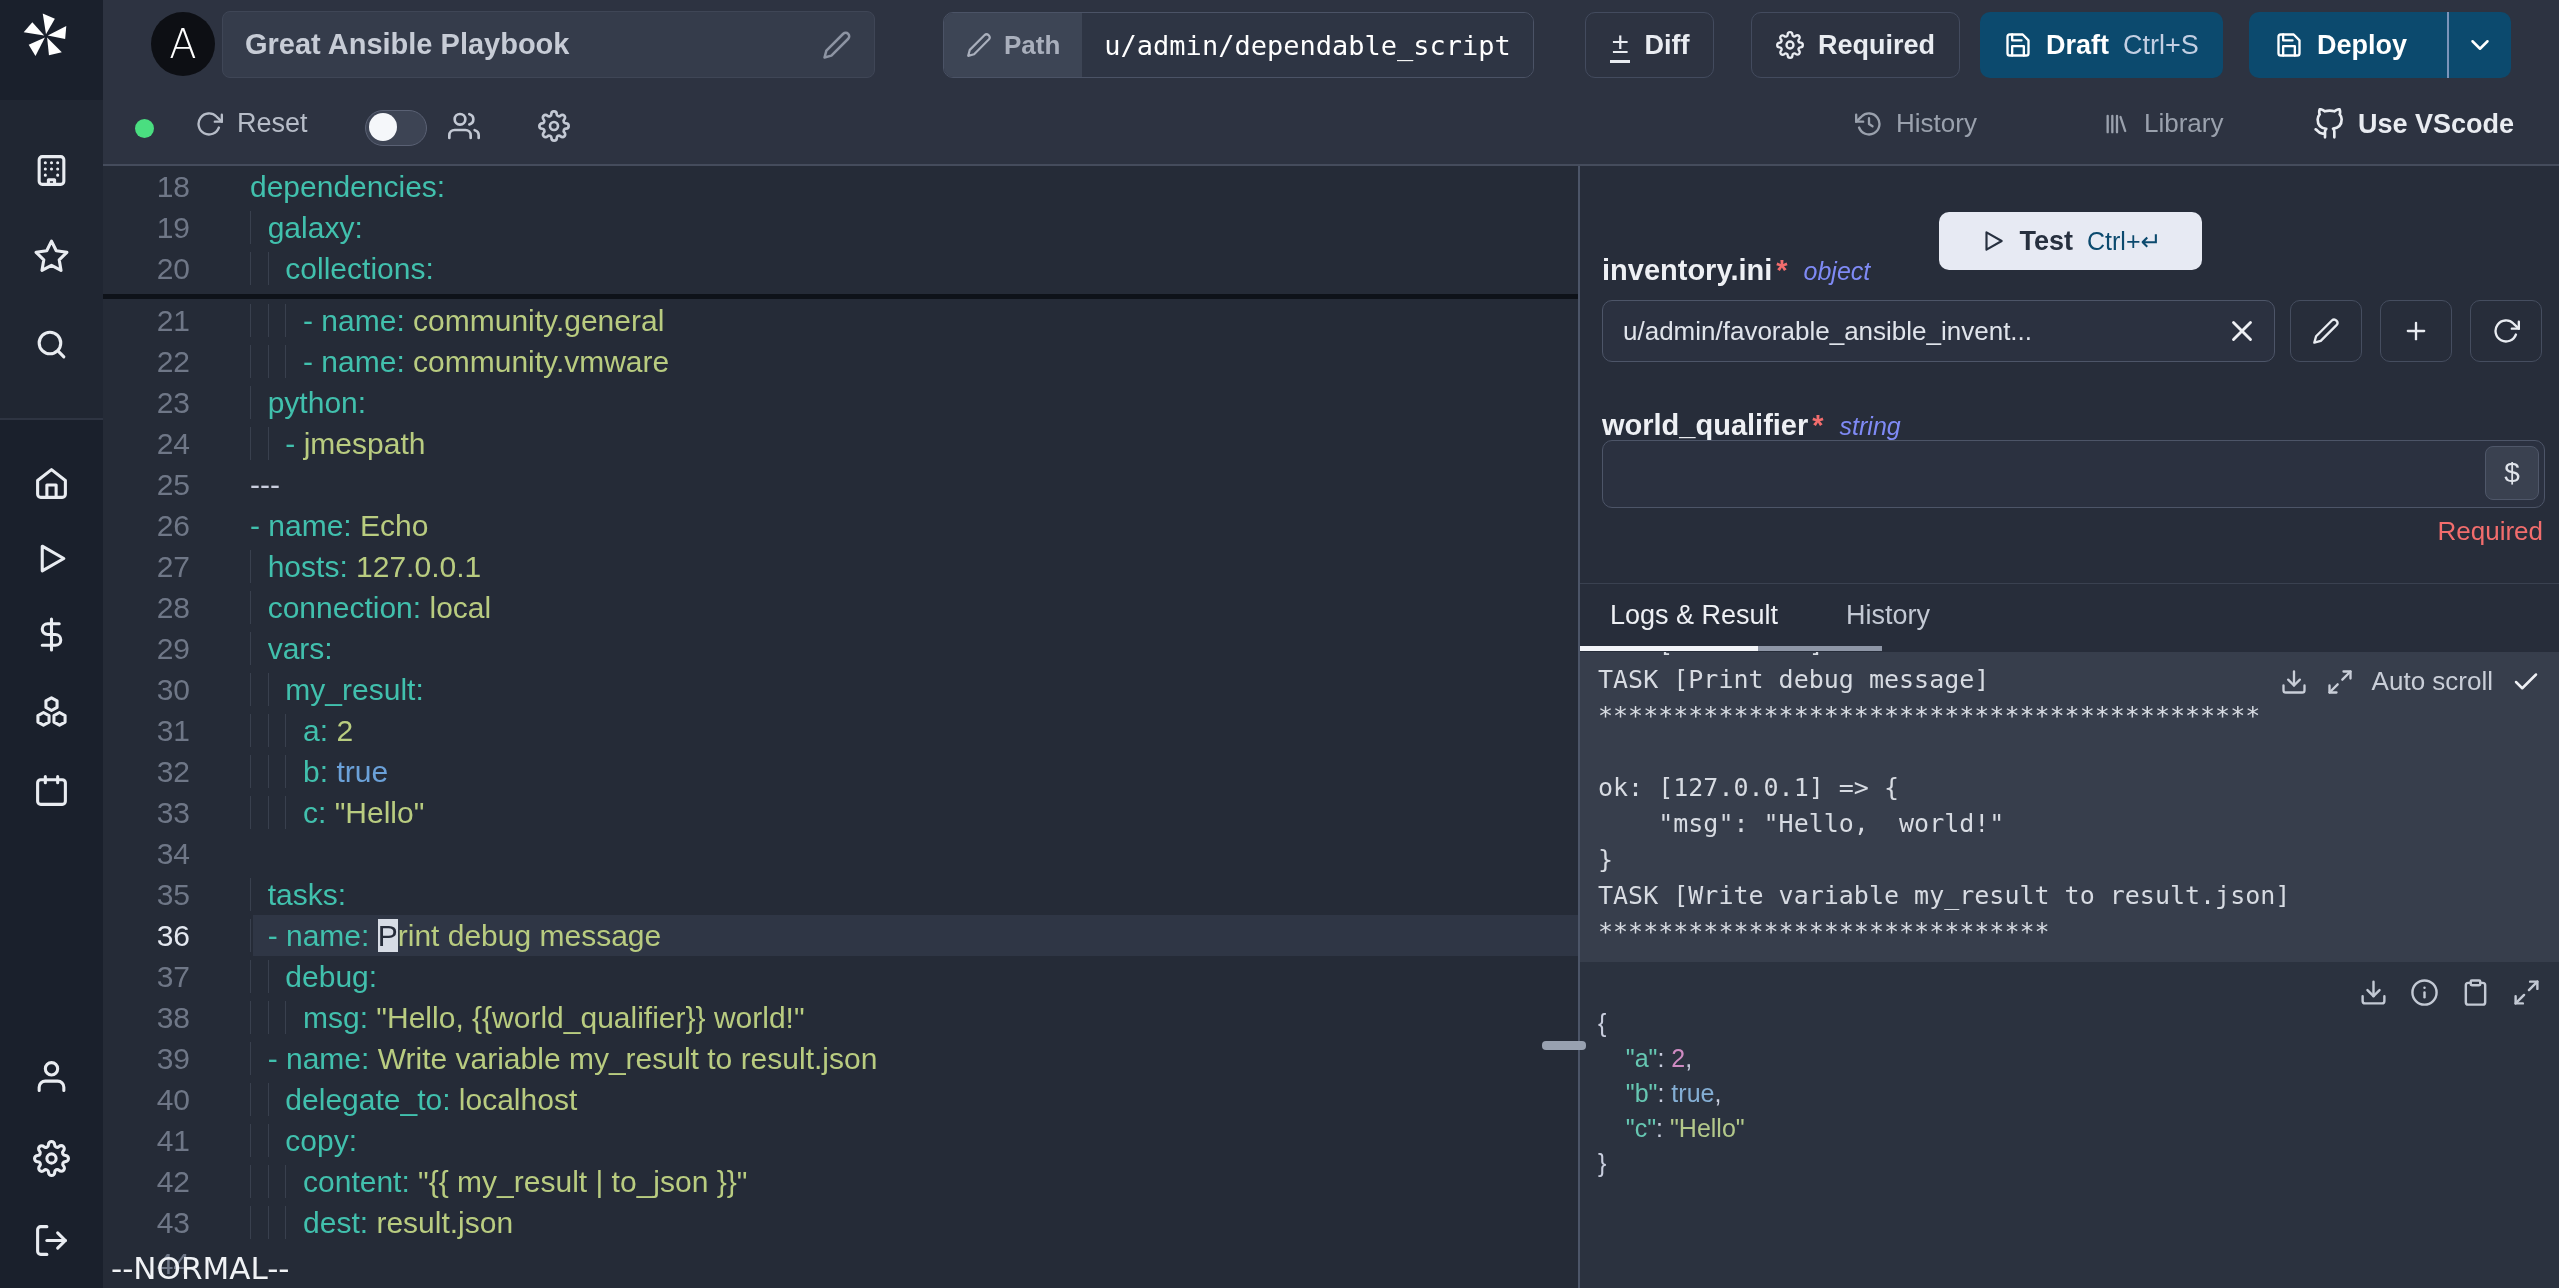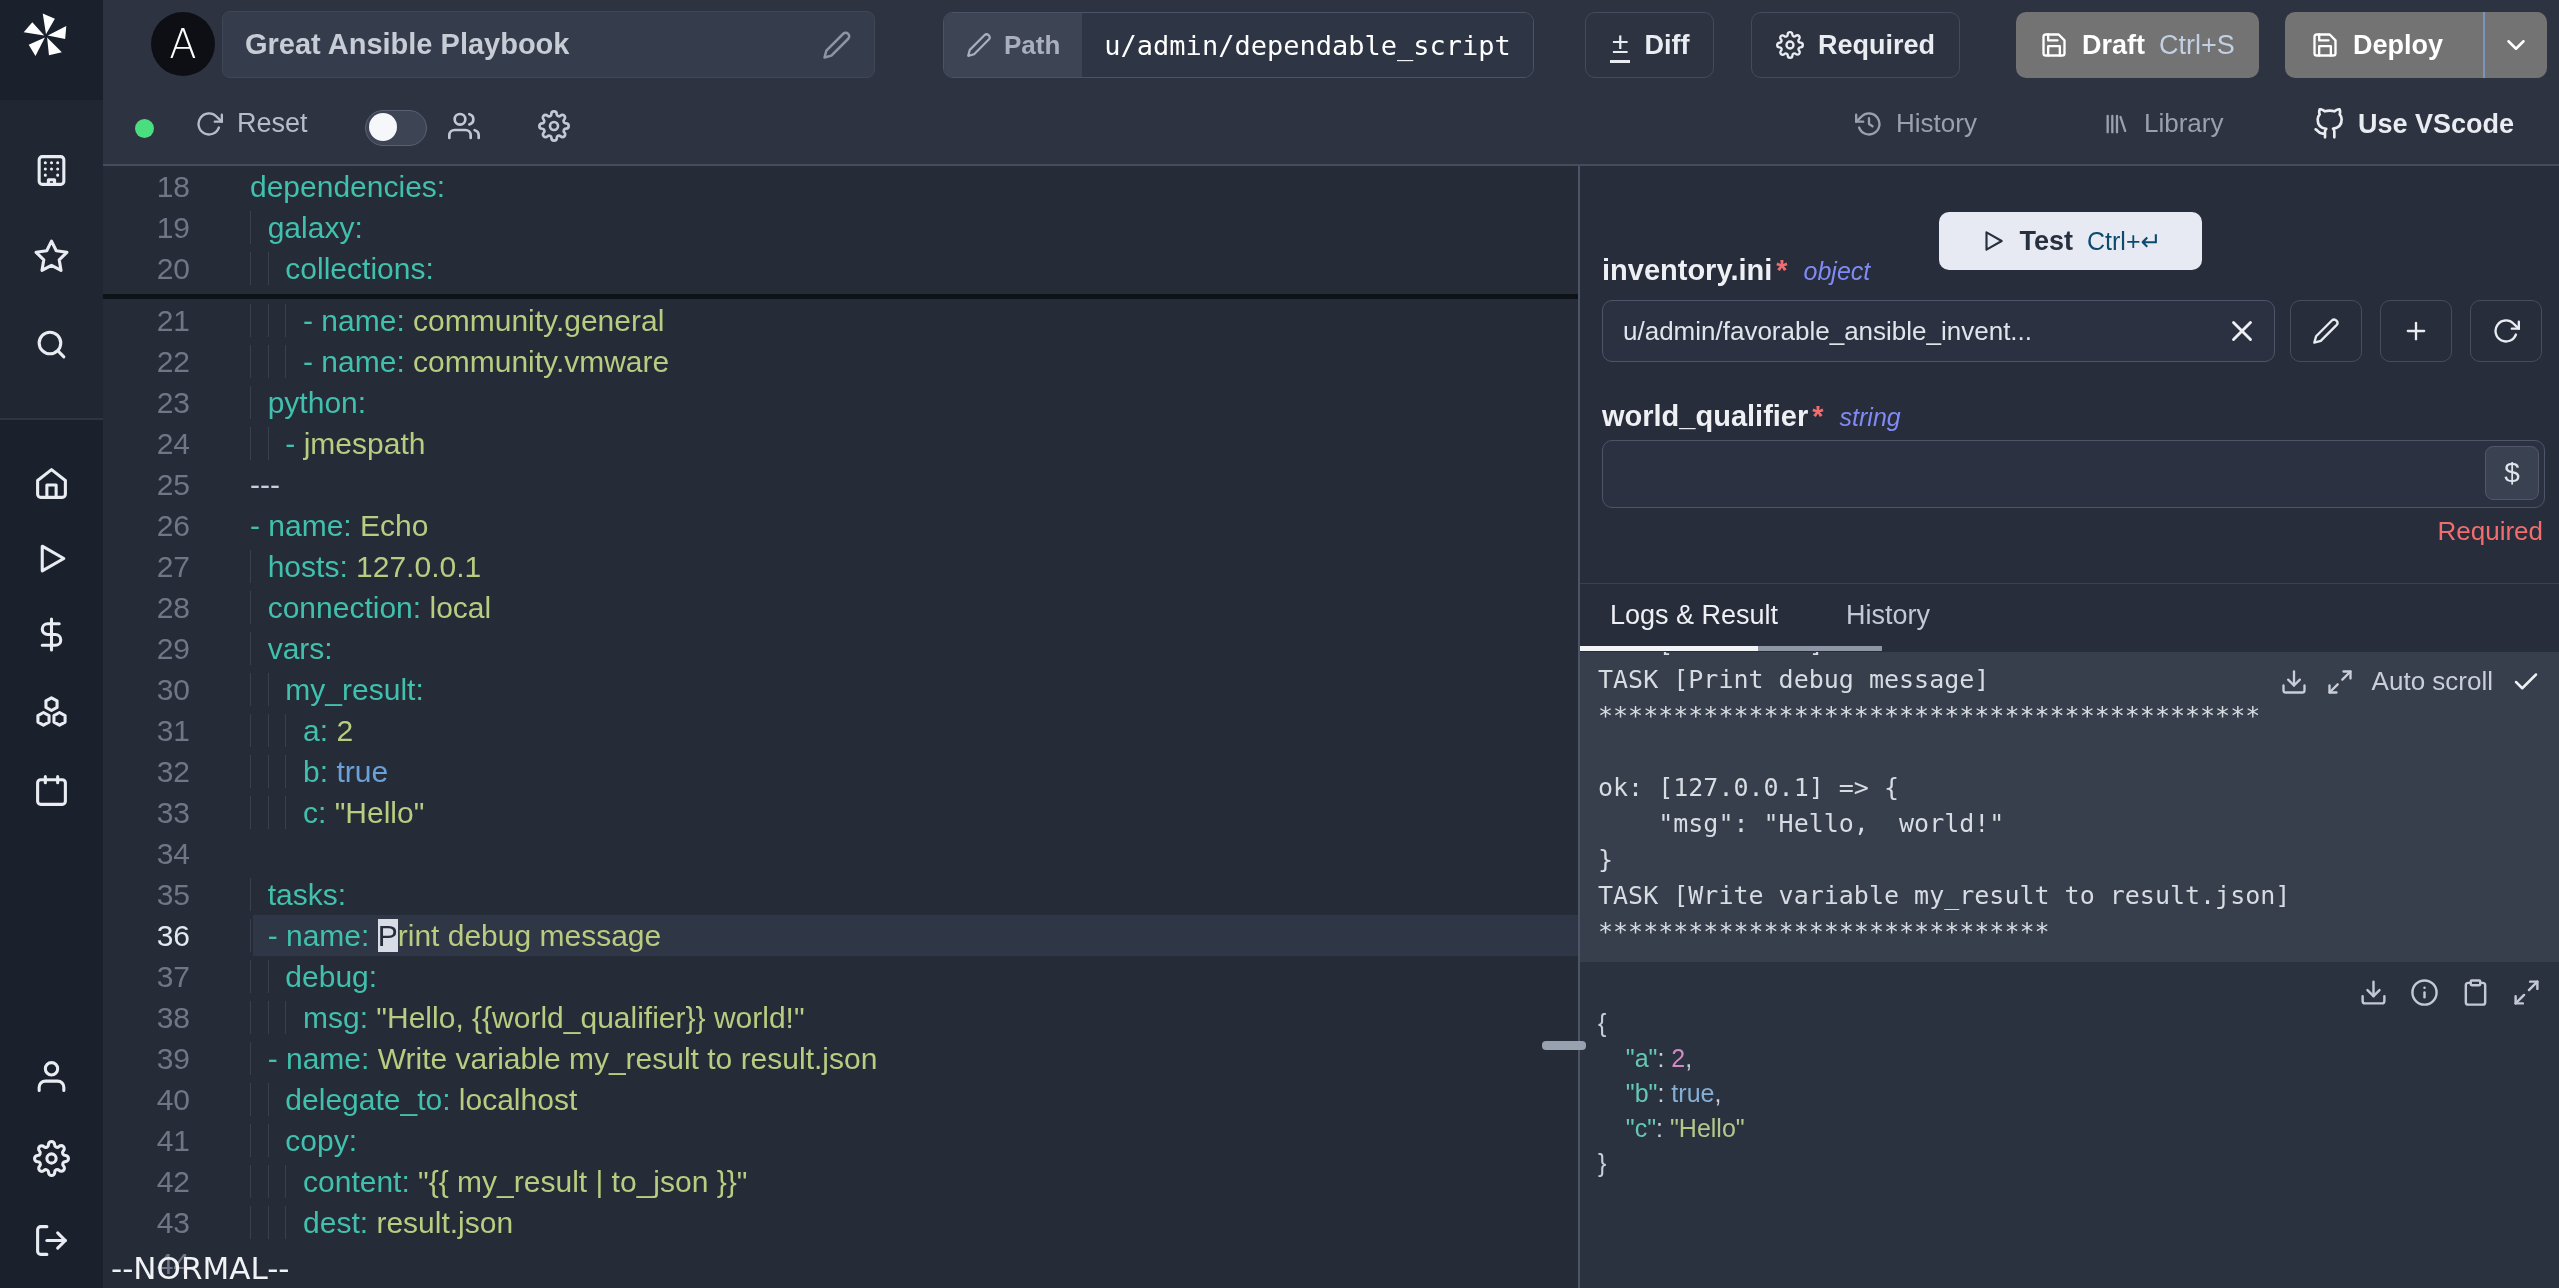--- a/index.html
+++ b/index.html
@@ -32,21 +32,21 @@
   #path-btn .lseg svg { width:26px; height:26px; }
   #path-btn .rseg { background:#2e3544; display:flex; align-items:center; padding:0 22px;
     font-family:"DejaVu Sans Mono", monospace; font-size:27px; color:#ffffff; }
   .hbtn { position:absolute; top:12px; height:66px; border:1px solid #434b5e; border-radius:10px;
     background:transparent; display:flex; align-items:center; gap:14px; padding:0 24px;
     color:#e9ecf1; font-size:27px; font-weight:bold; cursor:pointer; }
   .hbtn svg { width:28px; height:28px; }
   #diff-btn { left:1482px; }
   #diff-btn .pm { font-size:30px; font-weight:normal; line-height:1; border-bottom:3px solid #e9ecf1; padding:0 2px 2px; }
   #settings-btn { left:1648px; }
-  .bluebtn { border:none; background:#737373; color:#fff;margin-left:36px; }
+  .bluebtn { border:none; background:#0c4a6e; color:#fff; }
   #draft-btn { left:1877px; }
   #draft-btn .sc { color:#c3cfe3; font-weight:normal; }
   #deploy-btn { left:2146px; padding:0; }
   #deploy-btn .main { display:flex; align-items:center; gap:14px; padding:0 26px; height:100%; }
   #deploy-btn .chev { width:64px; height:100%; border-left:2px solid #7档; border-left:2px solid #7b94ba;
     display:flex; align-items:center; justify-content:center; }
   #deploy-btn .chev svg { width:30px; height:30px; }
 
   
   #subbar { position:absolute; left:103px; top:90px; right:0; height:76px; background:#2d3341;
@@ -109,21 +109,21 @@
   #inv-label { top:88px; }
   #inv-input { position:absolute; left:22px; top:134px; width:673px; height:62px; background:#2b3140;
     border:1px solid #4d5568; border-radius:10px; color:#e0e4eb; font-size:26px; padding:0 70px 0 20px;
     font-family:"Liberation Sans", sans-serif; }
   #inv-clear { position:absolute; left:645px; top:148px; width:34px; height:34px; color:#eef0f4; cursor:pointer; }
   .sqbtn { position:absolute; top:134px; width:72px; height:62px; background:transparent;
     border:1px solid #454d5f; border-radius:10px; display:flex; align-items:center; justify-content:center;
     color:#e9ecf1; cursor:pointer; }
   .sqbtn svg { width:28px; height:28px; }
   #inv-edit { left:710px; } #inv-plus { left:800px; } #inv-refresh { left:890px; }
-  #wq-label { top:234px; }
+  #wq-label { top:243px; }
   #wq-area { position:absolute; left:22px; top:274px; width:943px; height:68px; background:#2b3140;
     border:1px solid #4d5568; border-radius:10px; resize:none; color:#e0e4eb; font-size:26px;
     padding:12px 80px 12px 20px; font-family:"Liberation Sans", sans-serif; }
   #wq-dollar { position:absolute; left:905px; top:280px; width:54px; height:54px; background:#3a4150;
     border:1px solid #4f5769; border-radius:8px; color:#e0e4eb; font-size:28px;
     display:flex; align-items:center; justify-content:center; cursor:pointer; }
   #wq-required { position:absolute; right:16px; top:350px; color:#f26d6d; font-size:26px; }
   #panel-div { position:absolute; left:0; top:417px; width:100%; height:1px; background:#3a4150; }
   #tabs { position:absolute; left:0; top:418px; width:100%; height:68px; }
   .tab { position:absolute; top:16px; font-size:27px; cursor:pointer; }

